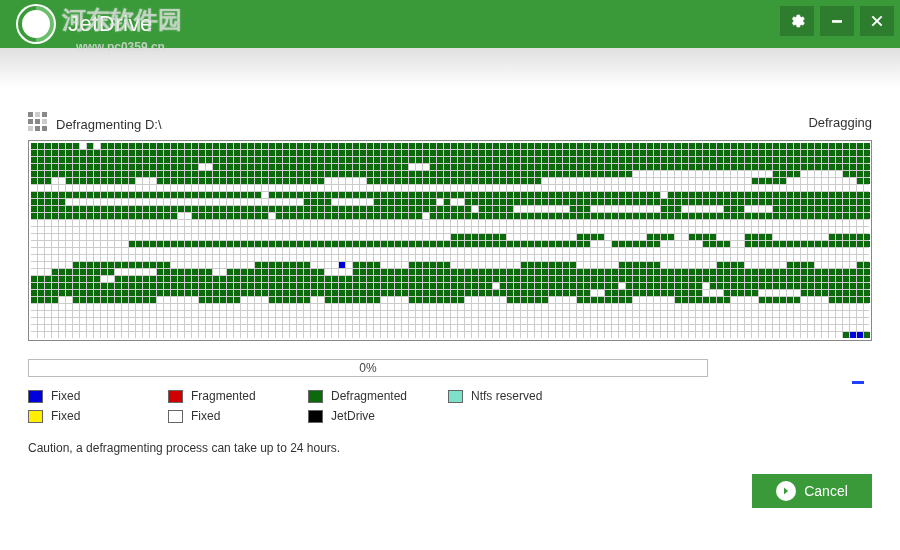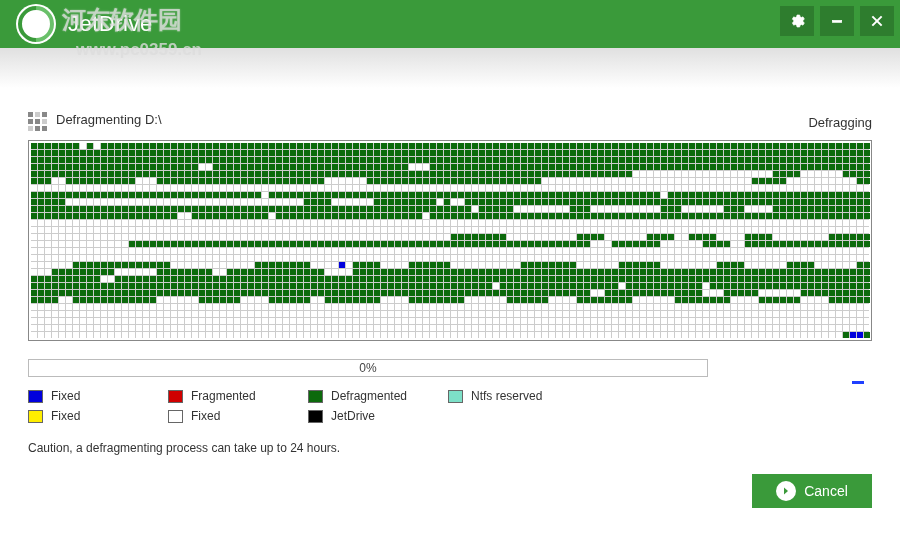--- a/index.html
+++ b/index.html
@@ -70,21 +70,21 @@
   font-size: 24px;
   font-weight: bold;
   color: rgba(220,220,220,0.75);
   z-index: 50;
   pointer-events: none;
   text-shadow: 0 0 2px rgba(255,255,255,0.4);
 }
 .watermark-url {
   position: absolute;
   top: 40px; left: 76px;
-  font-size: 17px;
+  font-size: 12px;
   font-weight: bold;
   color: rgba(220,220,220,0.8);
   z-index: 50;
   pointer-events: none;
 }
 .body-gradient {
   padding: 14px 0 0 0;
   background: linear-gradient(#e0e0e0, #fff 40px);
 }
 .content {
@@ -93,21 +93,21 @@
 .status-row {
   display: flex;
   align-items: center;
   justify-content: space-between;
   padding: 50px 0 8px 0;
   color: #333;
   font-size: 13px;
 }
 .status-left {
   display: flex;
-  align-items: flex-start;
+  align-items: flex-end;
   gap: 8px;
 }
 .defrag-icon {
   width: 20px; height: 20px;
   display: grid;
   grid-template-columns: repeat(3, 5px);
   grid-template-rows: repeat(3, 5px);
   gap: 2px;
 }
 .defrag-icon span {

